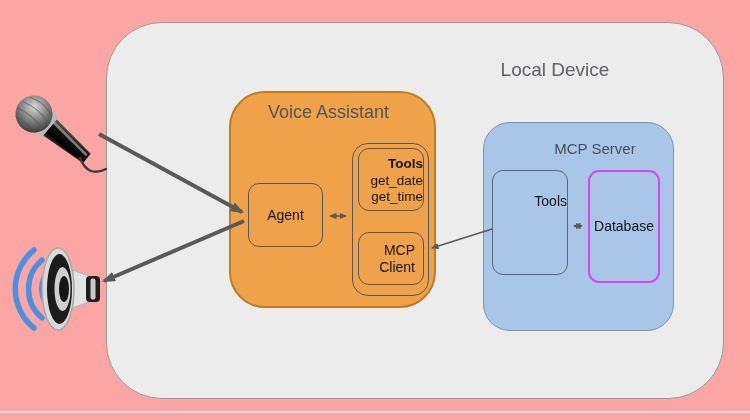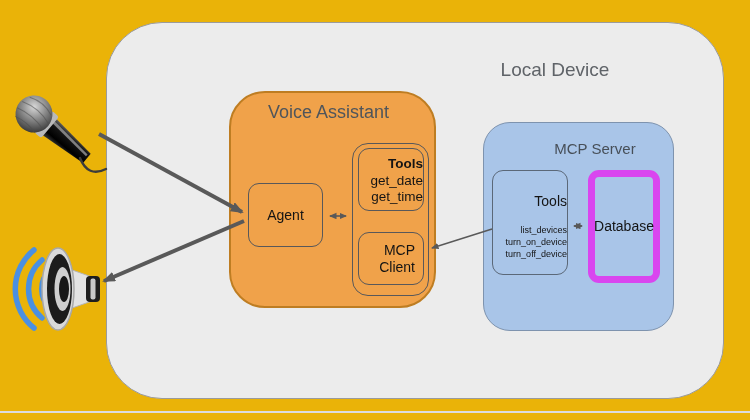--- a/index.html
+++ b/index.html
@@ -1,17 +1,17 @@
 <!DOCTYPE html>
 <html><head>
 <meta charset="utf-8">
 <style>
   html,body{margin:0;padding:0;background:#ffffff;}
   .canvas{
-    position:relative;width:750px;height:420px;overflow:hidden;background:#eab308;
+    position:relative;width:750px;height:420px;overflow:hidden;background:#fca5a5;
     font-family:"Liberation Sans", sans-serif;-webkit-font-smoothing:antialiased;
   }
   .abs{position:absolute;}
   
   .local-device{
     left:106px;top:22px;width:618px;height:377px;border-radius:56px;
     background:#ECECEC;border:1px solid #9B9B9B;box-sizing:border-box;
   }
   .ld-title{left:455px;top:59px;width:200px;text-align:center;font-size:19px;color:#5F6368;}
   
@@ -32,21 +32,21 @@
   .mcp-client{left:358px;top:232px;width:66px;height:53px;padding:0 8px;}
   
   .ms-box{
     left:483px;top:122px;width:191px;height:209px;border-radius:27px;
     background:#A9C5E8;border:1px solid #7E93AE;box-sizing:border-box;
   }
   .ms-title{left:483px;top:140px;width:224px;text-align:center;font-size:15px;color:#474F58;}
   .ms-tools{left:492px;top:170px;width:76px;height:105px;display:block;padding-top:22px;border:1px solid #5B6878;}
   .ms-tools .t-title{font-size:14px;}
   .ms-tools .t-items{margin-top:14px;font-size:9px;line-height:12px;}
-  .db-box{left:588px;top:170px;width:72px;height:113px;border:7px solid #d946ef;}
+  .db-box{left:588px;top:170px;width:72px;height:113px;border:2px solid #d946ef;}
   
   .ext-label{left:2px;width:124px;text-align:center;font-size:13.5px;color:#5F6368;}
   .stt-label{top:177px;}
   .tts-label{top:336px;}
   
   .overlay{left:0;top:0;width:750px;height:420px;pointer-events:none;}
   .bottom-rule{left:0;top:411px;width:750px;height:2px;background:#DCDCDC;}
 </style>
 </head>
 <body>
@@ -73,25 +73,20 @@
 
   <div class="abs node mcp-client">
     <span>MCP Client</span>
   </div>
 
   <div class="abs ms-box"></div>
   <div class="abs ms-title">MCP Server</div>
 
   <div class="abs node ms-tools">
     <div class="t-title">Tools</div>
-    <div class="t-items">
-      <div>list_devices</div>
-      <div>turn_on_device</div>
-      <div>turn_off_device</div>
-    </div>
   </div>
 
   <div class="abs node db-box">
     <span>Database</span>
   </div>
 
 
   <svg class="abs overlay" viewBox="0 0 750 420" xmlns="http://www.w3.org/2000/svg">
     <defs>
       <radialGradient id="micHead" cx="38%" cy="35%" r="75%">

